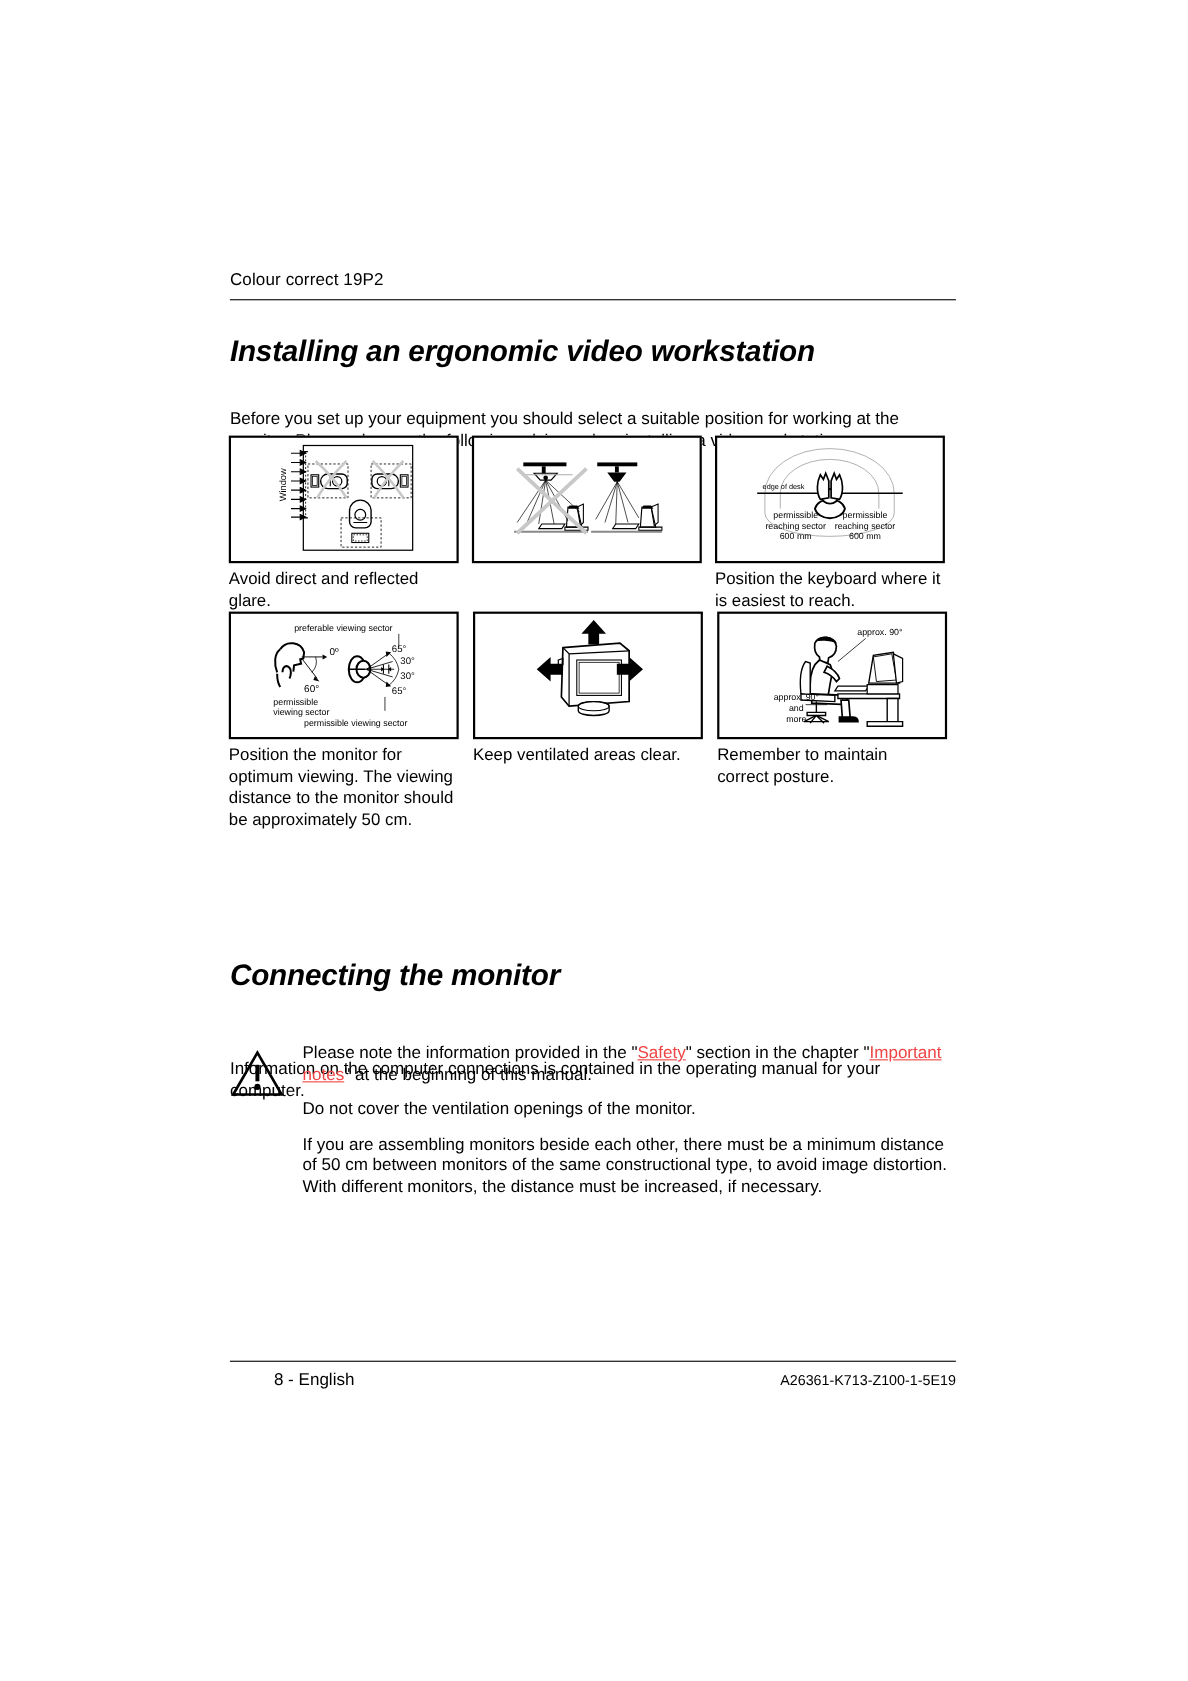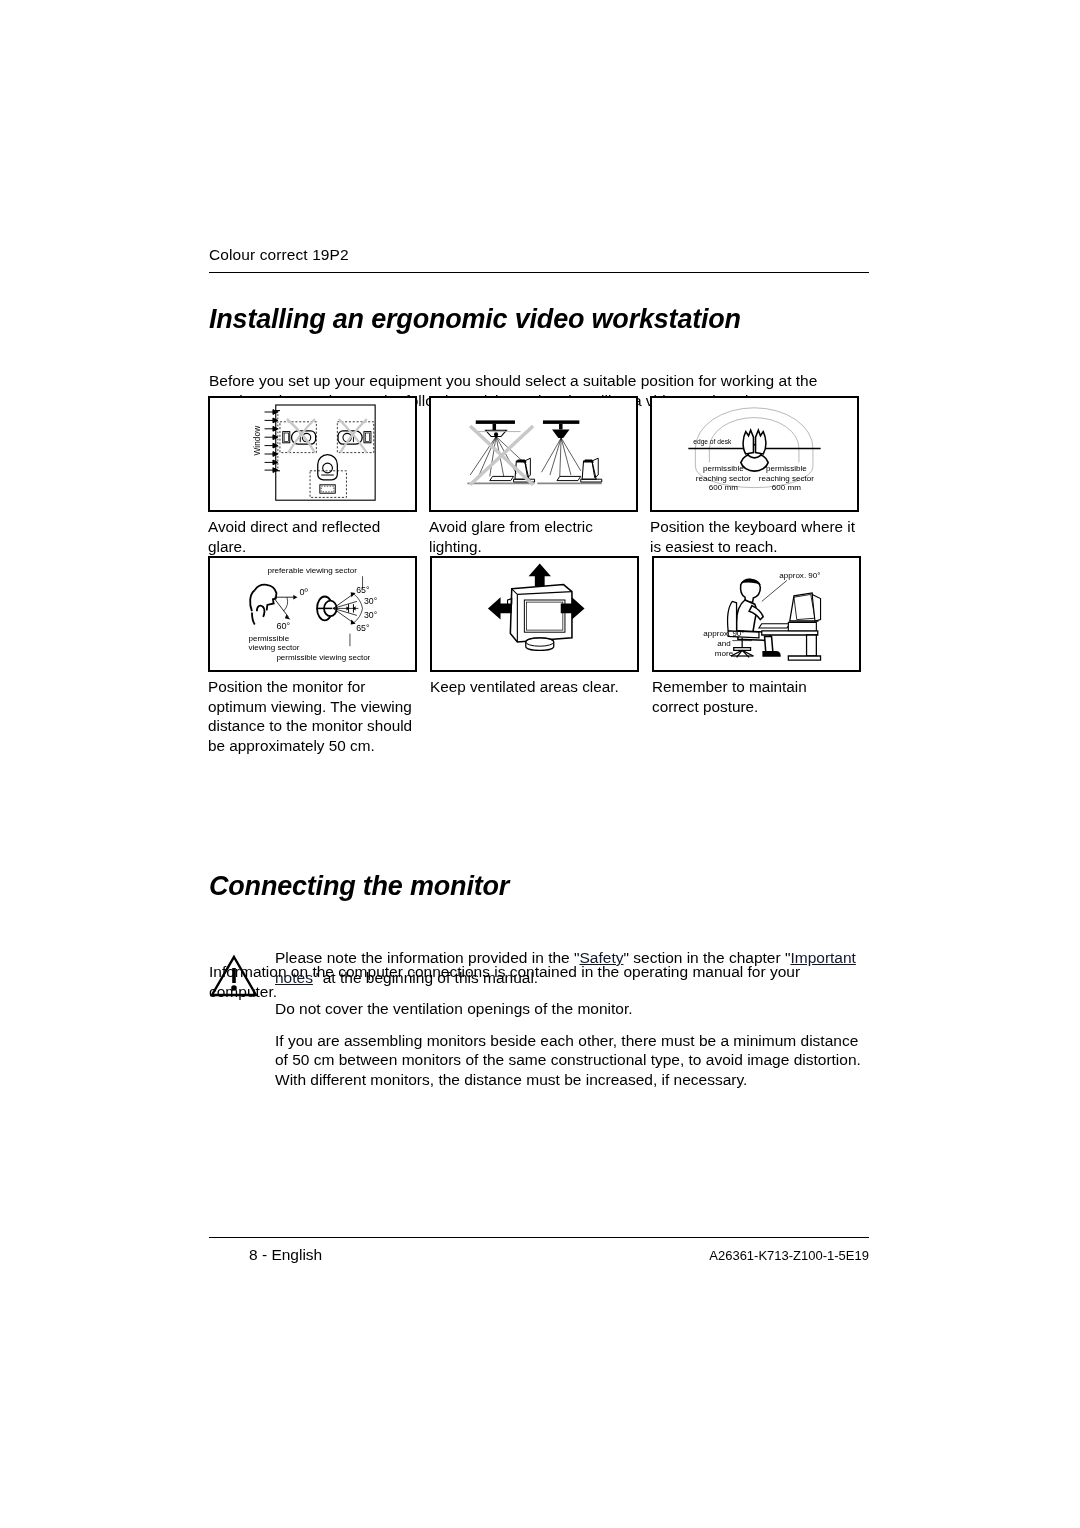--- a/index.html
+++ b/index.html
@@ -123,21 +123,21 @@
     flex: 1 1 auto;
     padding-left: 4px;
   }
   .note-para {
     font-size: 15.5px;
     line-height: 19.5px;
     margin: 0;
   }
   .note-para + .note-para { margin-top: 12px; }
   .doclink {
-    color: #0f172a;
+    color: #ef4444;
     text-decoration: underline;
   }
 
   
   .footer-rule {
     position: absolute;
     left: 209px;
     top: 1237px;
     width: 660px;
     height: 0;
@@ -311,21 +311,20 @@
               </g>
               <line x1="110" y1="122" x2="202" y2="122" stroke="#888" stroke-width="2.4"></line>
               <path d="M138,118 h30 l4,-6 h-30 z" fill="none" stroke="#000" stroke-width="1.4"></path>
               <path d="M172,120 h30 v-4 h-30 z" fill="none" stroke="#000" stroke-width="1.4"></path>
               <path d="M174,116 l2,-26 h12 l6,26 z" fill="none" stroke="#000" stroke-width="1.5"></path>
               <path d="M176,92 l2,-4 h10 l3,4 z" fill="#000"></path>
               <path d="M188,90 l9,-4 v24 l-5,4 z" fill="none" stroke="#000" stroke-width="1.4"></path>
             </g>
           </svg>
         </div>
-        <div class="fig-caption">Avoid glare from electric lighting.</div>
       </div>
 
       <div class="fig-cell">
         <div class="fig-box">
           <svg class="fig-svg" viewBox="0 0 209 160">
 
             <path d="M20,72 A84,58 0 0 1 188,72" fill="none" stroke="#999" stroke-width="1"></path>
             <path d="M40,72 A64,44 0 0 1 168,72" fill="none" stroke="#999" stroke-width="1"></path>
             <path d="M20,72 L20,98" fill="none" stroke="#999" stroke-width="1"></path>
             <path d="M188,72 L188,98" fill="none" stroke="#999" stroke-width="1"></path>

